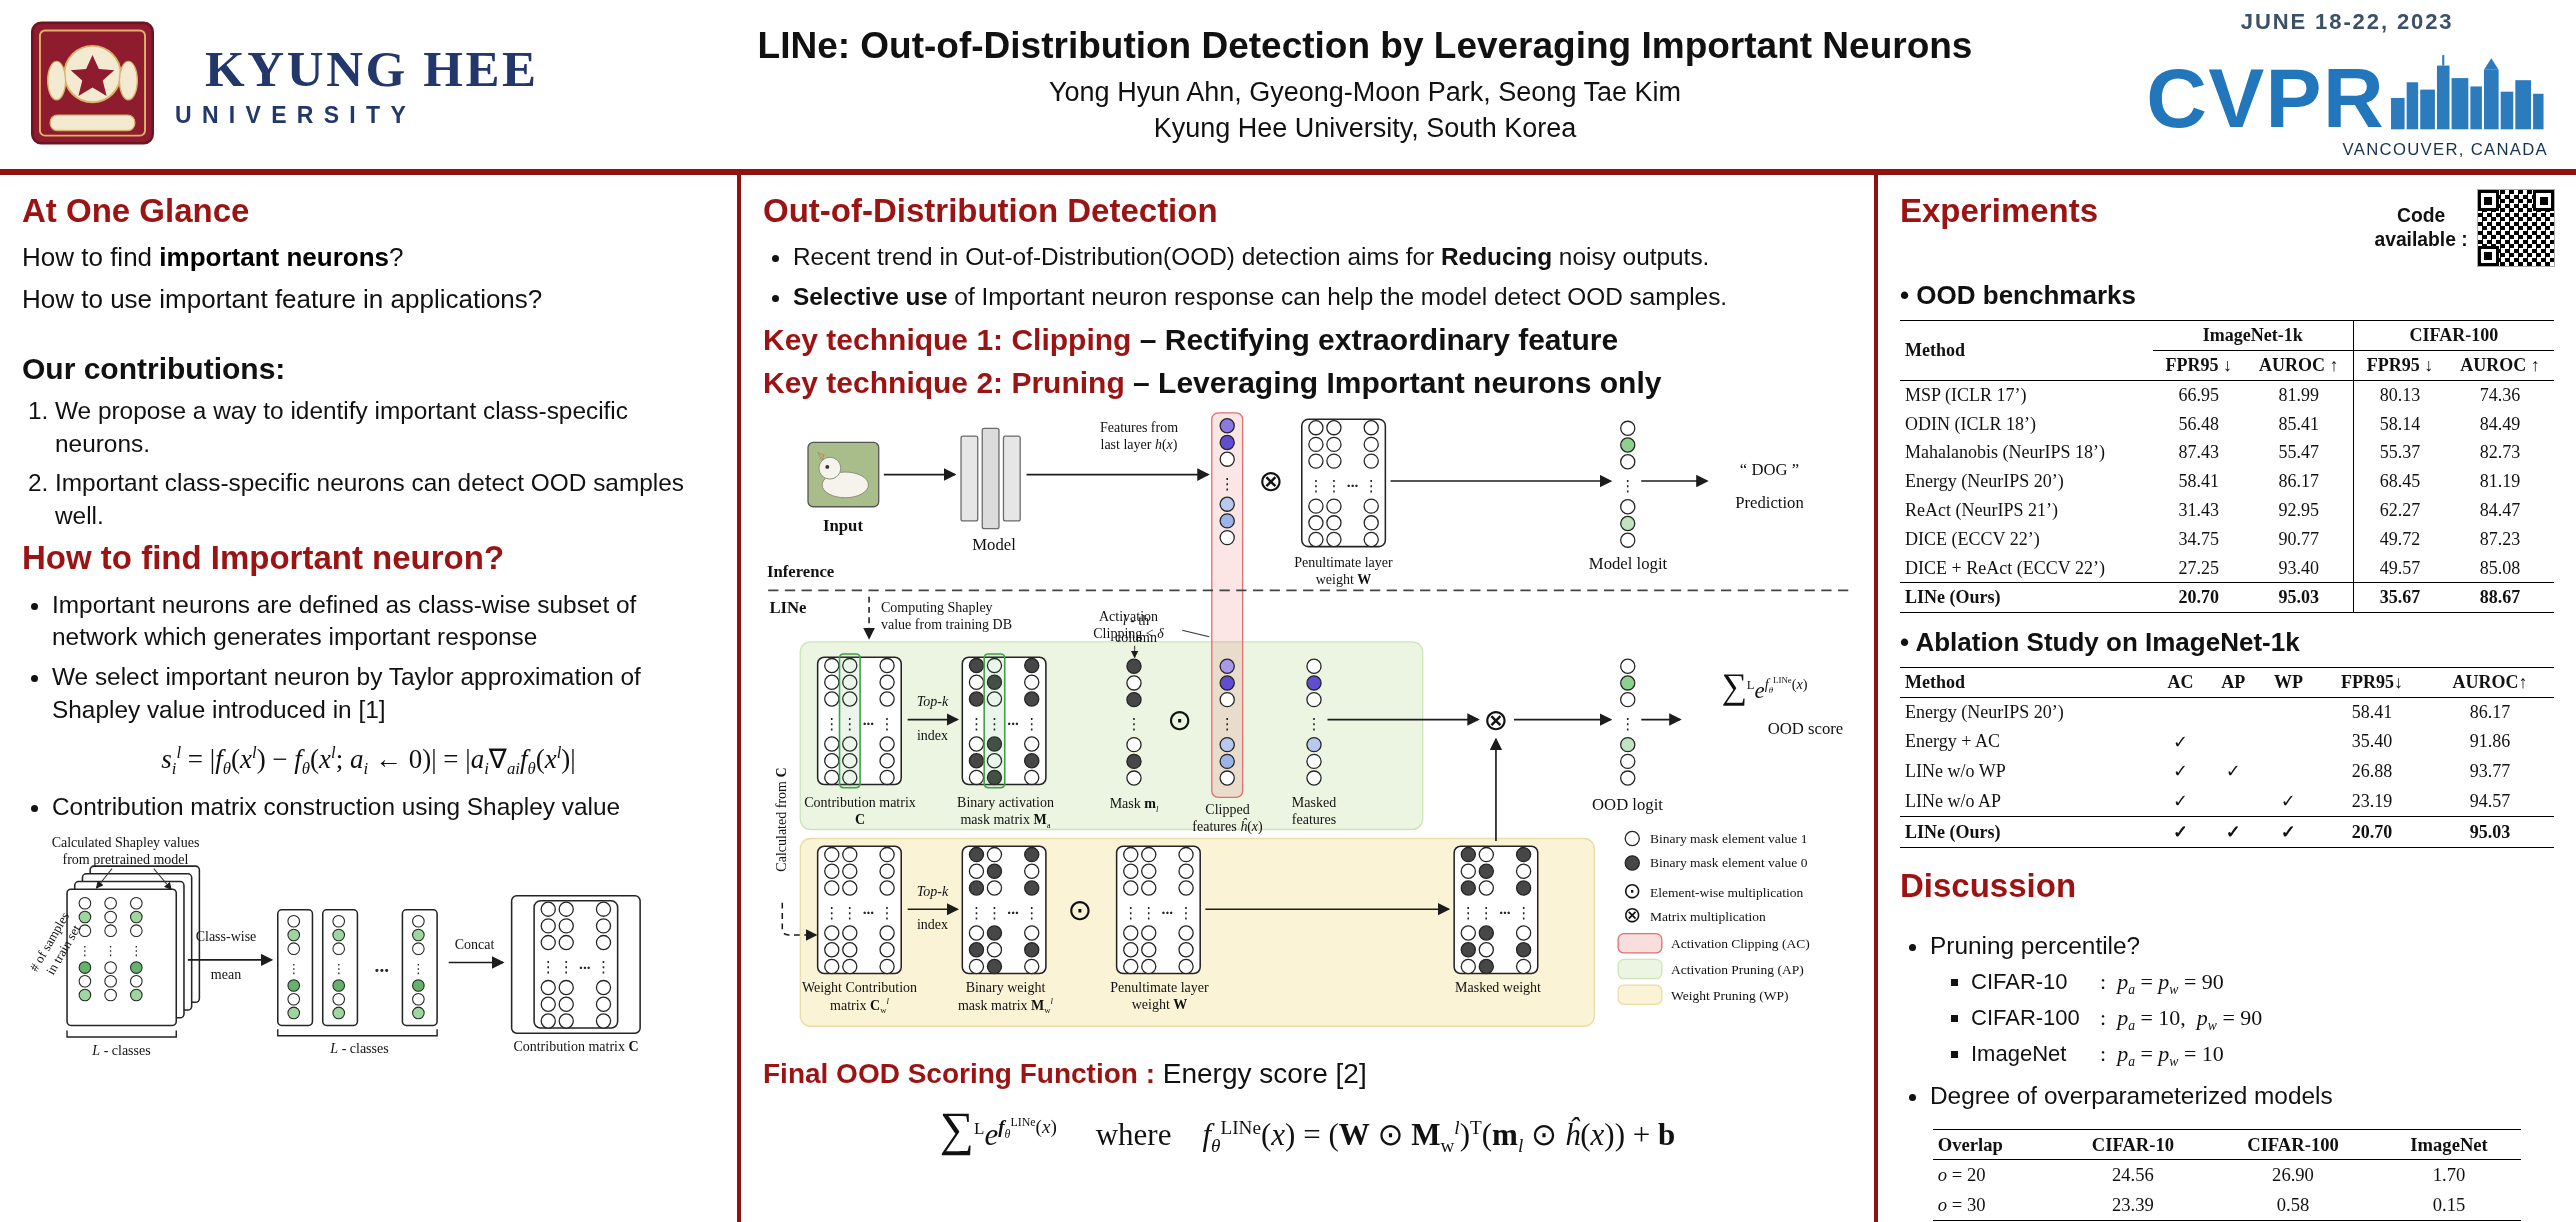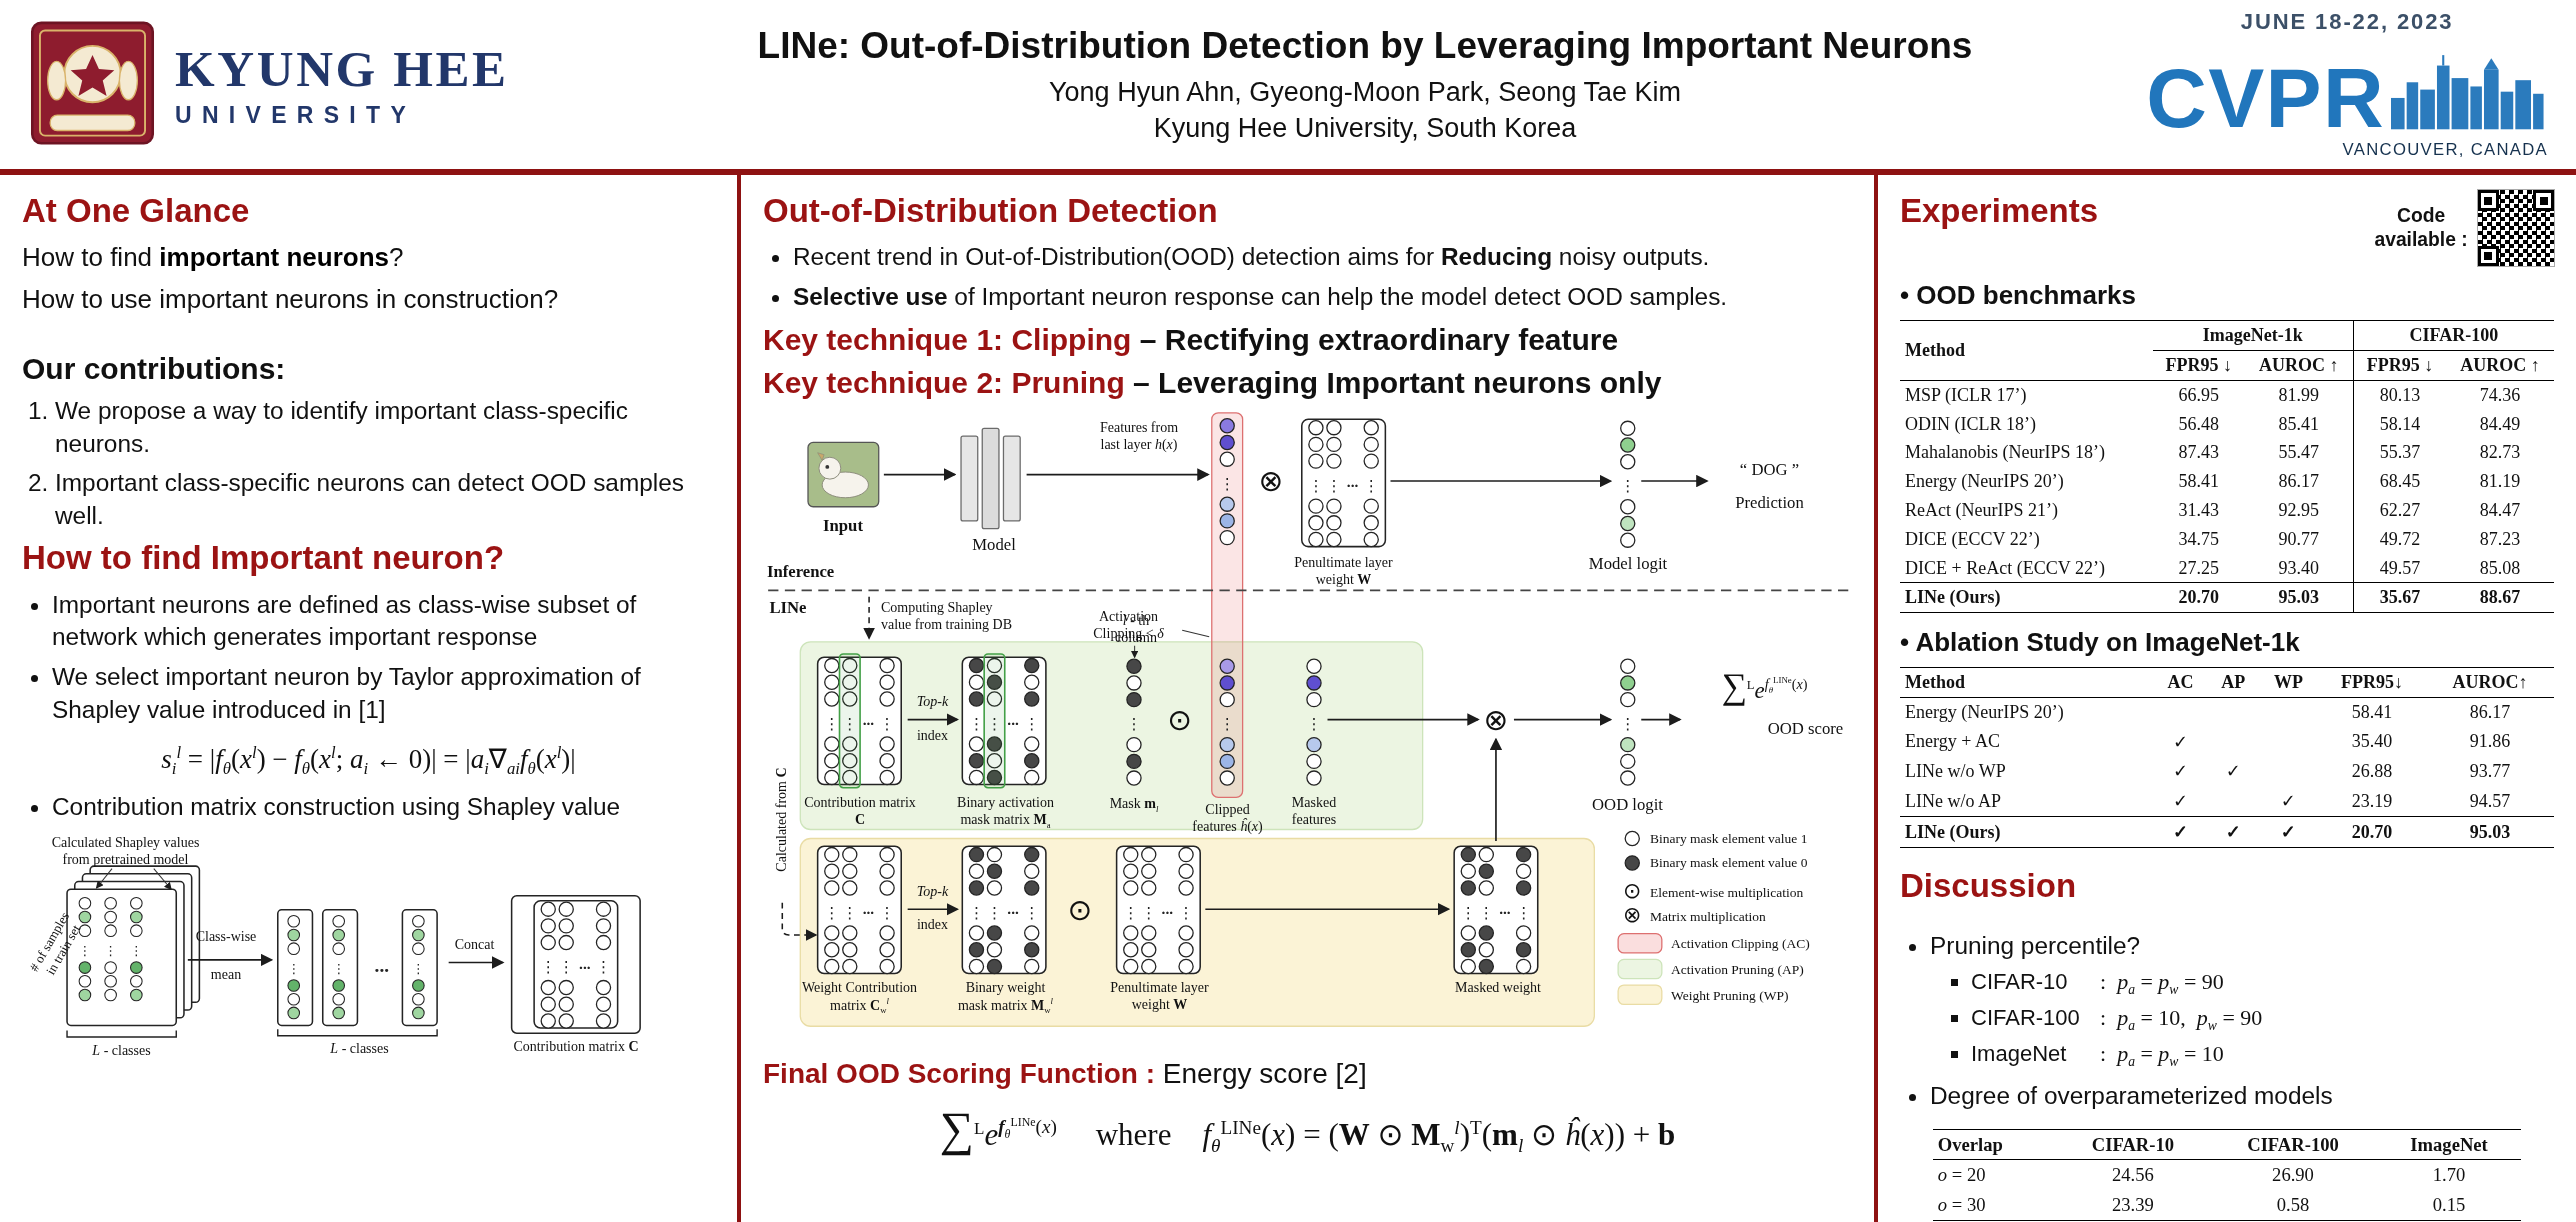--- a/index.html
+++ b/index.html
@@ -4,21 +4,21 @@
 <style>
   * { box-sizing: border-box; margin:0; padding:0; }
   html,body { width:2576px; height:1222px; }
   body { background:#fff; font-family:"Liberation Sans",sans-serif; color:#111; overflow:hidden; }
   .poster { width:100%; height:100%; display:flex; flex-direction:column; }
 
   
   .header { height:175px; display:flex; align-items:center; padding:5.1px 28px; border-bottom:6.4px solid #8e1212; }
   .logo-block { display:flex; align-items:center; gap:18px; width:566px; }
   .logo-text { display:flex; flex-direction:column; }
-  .kh1 { font-family:"Liberation Serif",serif; font-weight:700; font-size:51px; color:#22376a; letter-spacing:2.6px; }
+  .kh1 { font-family:"Liberation Serif",serif; font-weight:700; font-size:51px; color:#22376a; letter-spacing:2.6px;margin-left:30px; }
   .kh2 { font-size:23px; color:#22376a; letter-spacing:10.3px; margin-top:3.9px; font-weight:600; }
   .title-block { flex:1; text-align:center; }
   .title { font-size:37px; font-weight:700; }
   .authors { font-size:27px; margin-top:10.3px; }
   .affiliation { font-size:27px; margin-top:5.1px; }
   .conf-block { width:412px; padding-left:10.3px; }
   .conf-dates { font-size:22px; color:#3c5068; letter-spacing:1.9px; font-weight:600; margin-bottom:1.3px;text-align:center; }
   .conf-row { display:flex; align-items:flex-end; gap:6.4px; }
   .conf-name { font-size:84px; font-weight:700; color:#2176bc; line-height:0.95; letter-spacing:1.3px; }
   .conf-location { text-align:right; font-size:16.7px; color:#16324f; letter-spacing:1.3px; margin-top:1.3px; }
@@ -227,21 +227,21 @@
       </div>
       <div class="conf-location">VANCOUVER, CANADA</div>
     </div>
   </div>
 
   <div class="columns">
 
     <div class="col col-left">
       <h2 class="sec">At One Glance</h2>
       <p class="q">How to find <span class="hl">important neurons</span>?</p>
-      <p class="q">How to use important neurons in construction?</p>
+      <p class="q">How to use important feature in applications?</p>
 
       <div class="contrib-h">Our contributions:</div>
       <ol class="contrib">
         <li>We propose a way to identify important class-specific neurons.</li>
         <li>Important class-specific neurons can detect OOD samples well.</li>
       </ol>
 
       <h2 class="sec mt">How to find Important neuron?</h2>
       <ul class="bullets">
         <li>Important neurons are defined as class-wise subset of network which generates important response</li>

